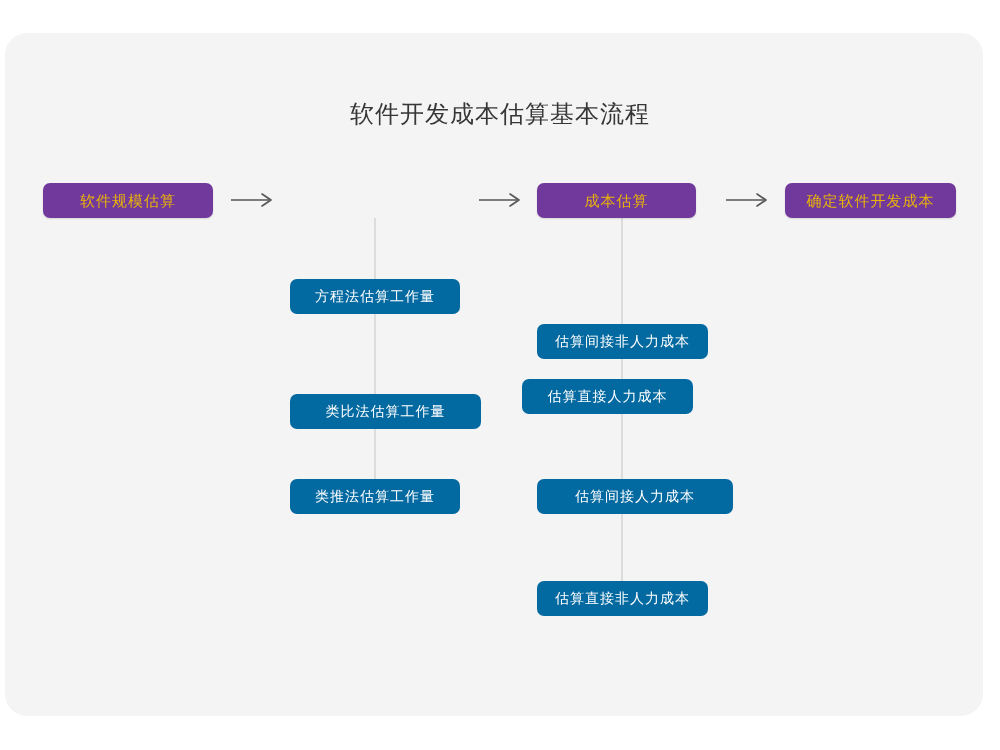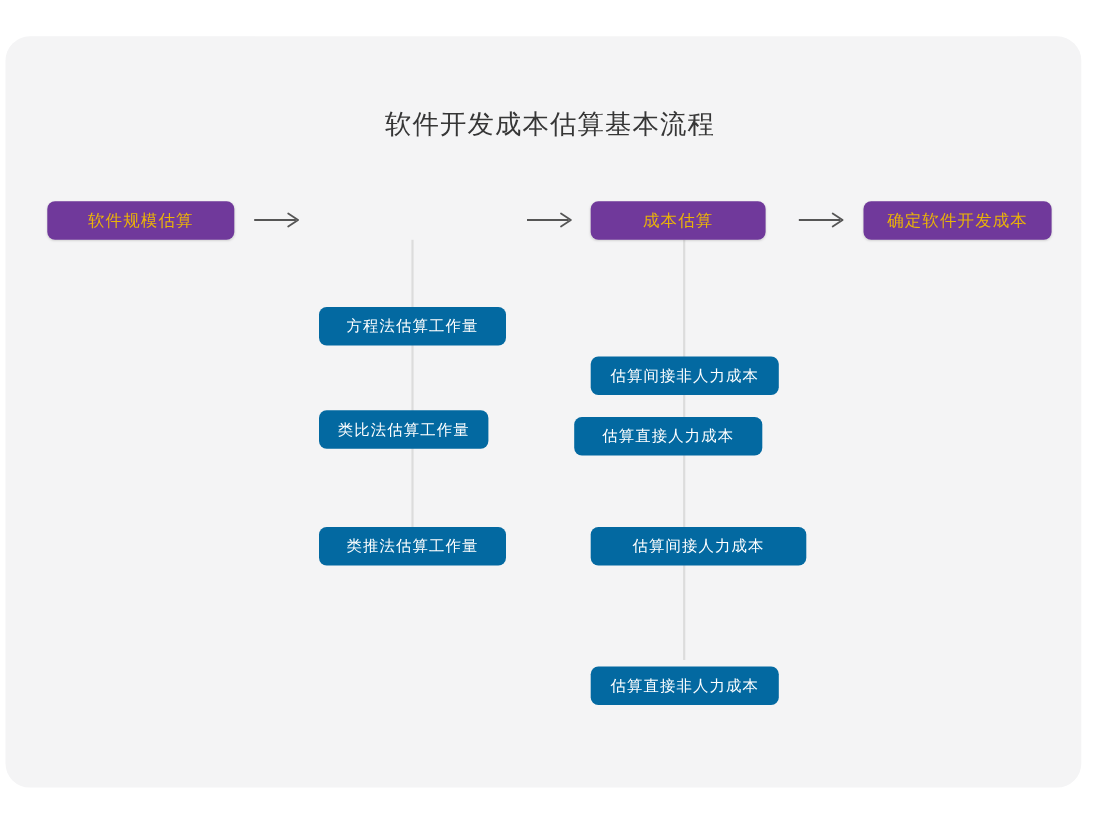--- a/index.html
+++ b/index.html
@@ -124,25 +124,25 @@
 
   <div class="arrow-wrap" style="left:726px; top:190px; width:42px;">
     <svg width="42" height="20" viewBox="0 0 42 20">
       <line x1="0" y1="10" x2="38" y2="10" stroke="#555555" stroke-width="1.6"></line>
       <polyline points="31,4 40,10 31,16" fill="none" stroke="#555555" stroke-width="1.6" stroke-linecap="round" stroke-linejoin="round"></polyline>
     </svg>
   </div>
 
   <div class="node-secondary" style="left:290px; top:279px; width:170px;">方程法估算工作量</div>
 
-  <div class="node-secondary" style="left:290px; top:373px; width:154px;">类比法估算工作量</div>
+  <div class="node-secondary" style="left:290px; top:394px; width:191px;">类比法估算工作量</div>
 
   <div class="node-secondary" style="left:290px; top:479px; width:170px;">类推法估算工作量</div>
 
   <div class="node-secondary" style="left:537px; top:279px; width:171px;margin-top:45px;">估算间接非人力成本</div>
 
   <div class="node-secondary" style="left:522px; top:379px; width:171px;text-align:center;">估算直接人力成本</div>
 
   <div class="node-secondary" style="left:537px; top:479px; width:196px;">估算间接人力成本</div>
 
-  <div class="node-secondary" style="left:537px; top:606px; width:171px;">估算直接非人力成本</div>
+  <div class="node-secondary" style="left:537px; top:581px; width:171px;">估算直接非人力成本</div>
 
 </div>
 
 </body></html>

